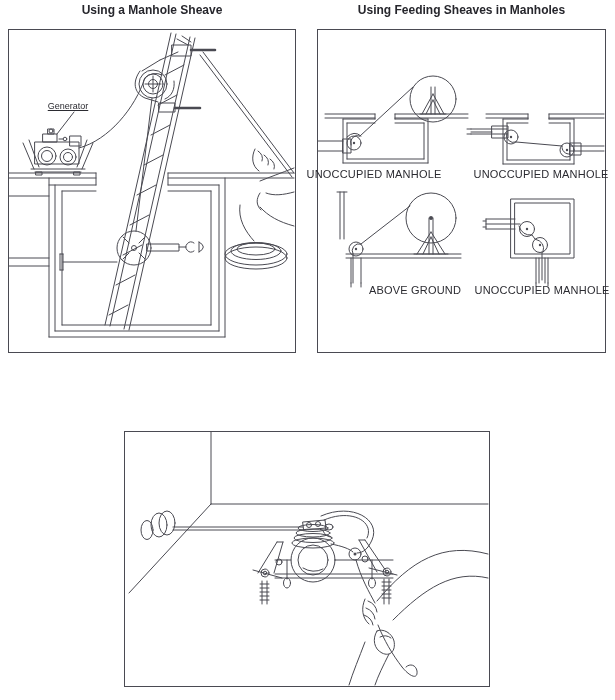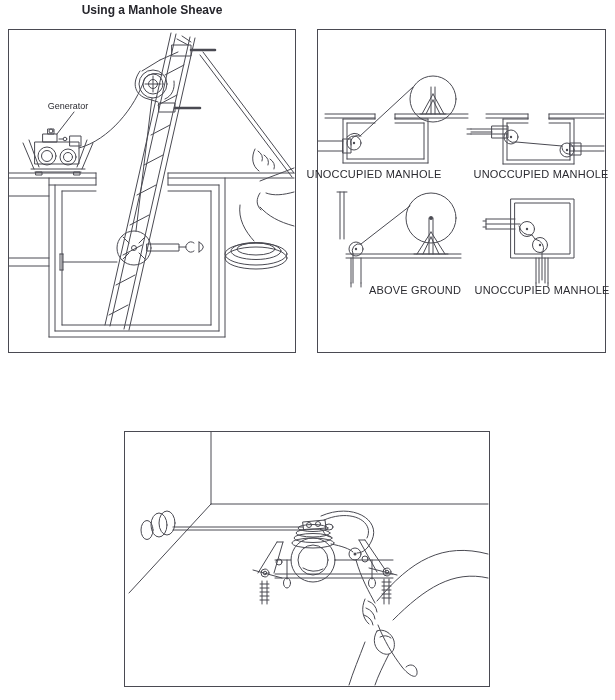--- a/index.html
+++ b/index.html
@@ -99,23 +99,24 @@
         <circle cx="38" cy="126" r="9"></circle>
           <circle cx="38" cy="126" r="5.5"></circle>
         <circle cx="59" cy="127" r="8"></circle>
           <circle cx="59" cy="127" r="4.5"></circle>
         <path d="M34,104 h14 v8 h-14 Z M39,99 h6 v5 h-6 Z M61,106 h11 v10 h-11 Z M50,109 H54"></path>
         <circle cx="42" cy="101" r="2"></circle>
           <circle cx="56" cy="109" r="1.8"></circle>
       </g>
       <path d="M65,82 L48,104"></path>
     </svg>
-    <div class="callout" style="left:59px; top:71px;">Generator</div>
+    <div class="callout" style="left:59px; top:71px;text-decoration:underline;">Generator</div>
   </div>
 
+  <div class="fig-title" style="left:317px; top:3px; width:289px;">Using Feeding Sheaves in Manholes</div>
 
   <div class="frame" style="left:317px; top:29px; width:289px; height:324px;">
     <svg class="art" width="286" height="321" viewBox="0 0 286 321">
 
       <g>
         <path d="M7,84 H57 M7,88 H57 M77,84 H150 M77,88 H150"></path>
         <path d="M57,84 V89 M77,84 V89"></path>
         <path d="M25,89 H57 M77,89 H110 M25,89 V133 M110,89 V133 M25,133 H110"></path>
         <path d="M29,93 H57 M77,93 H106 M29,93 V129 M106,93 V129 M29,129 H106"></path>
         <path d="M0,111 H25 M0,121 H25 M25,109 H33 V123 H25 Z"></path>

